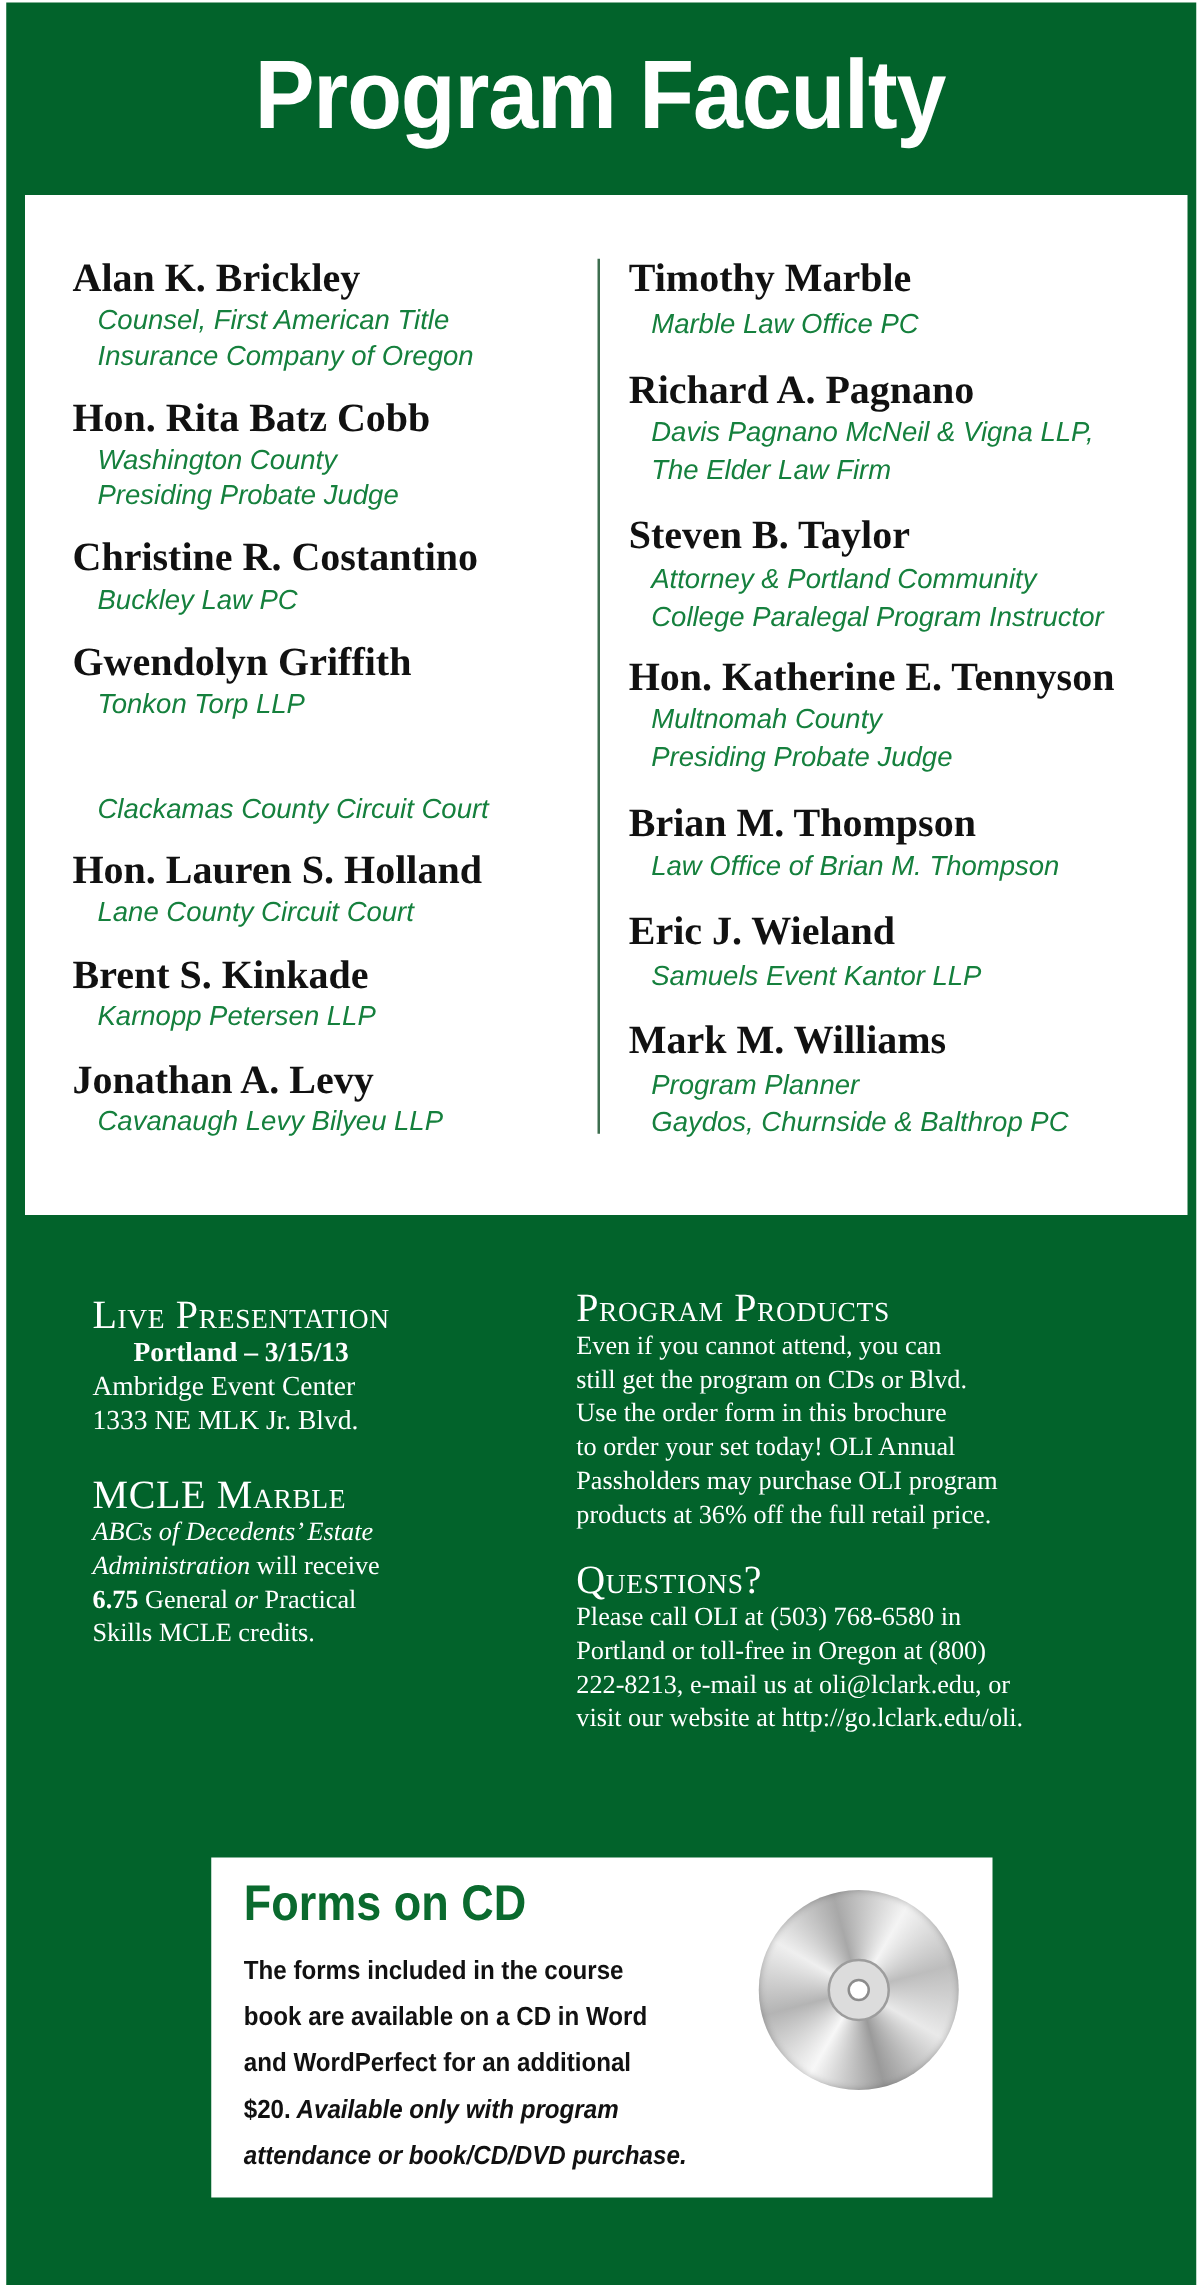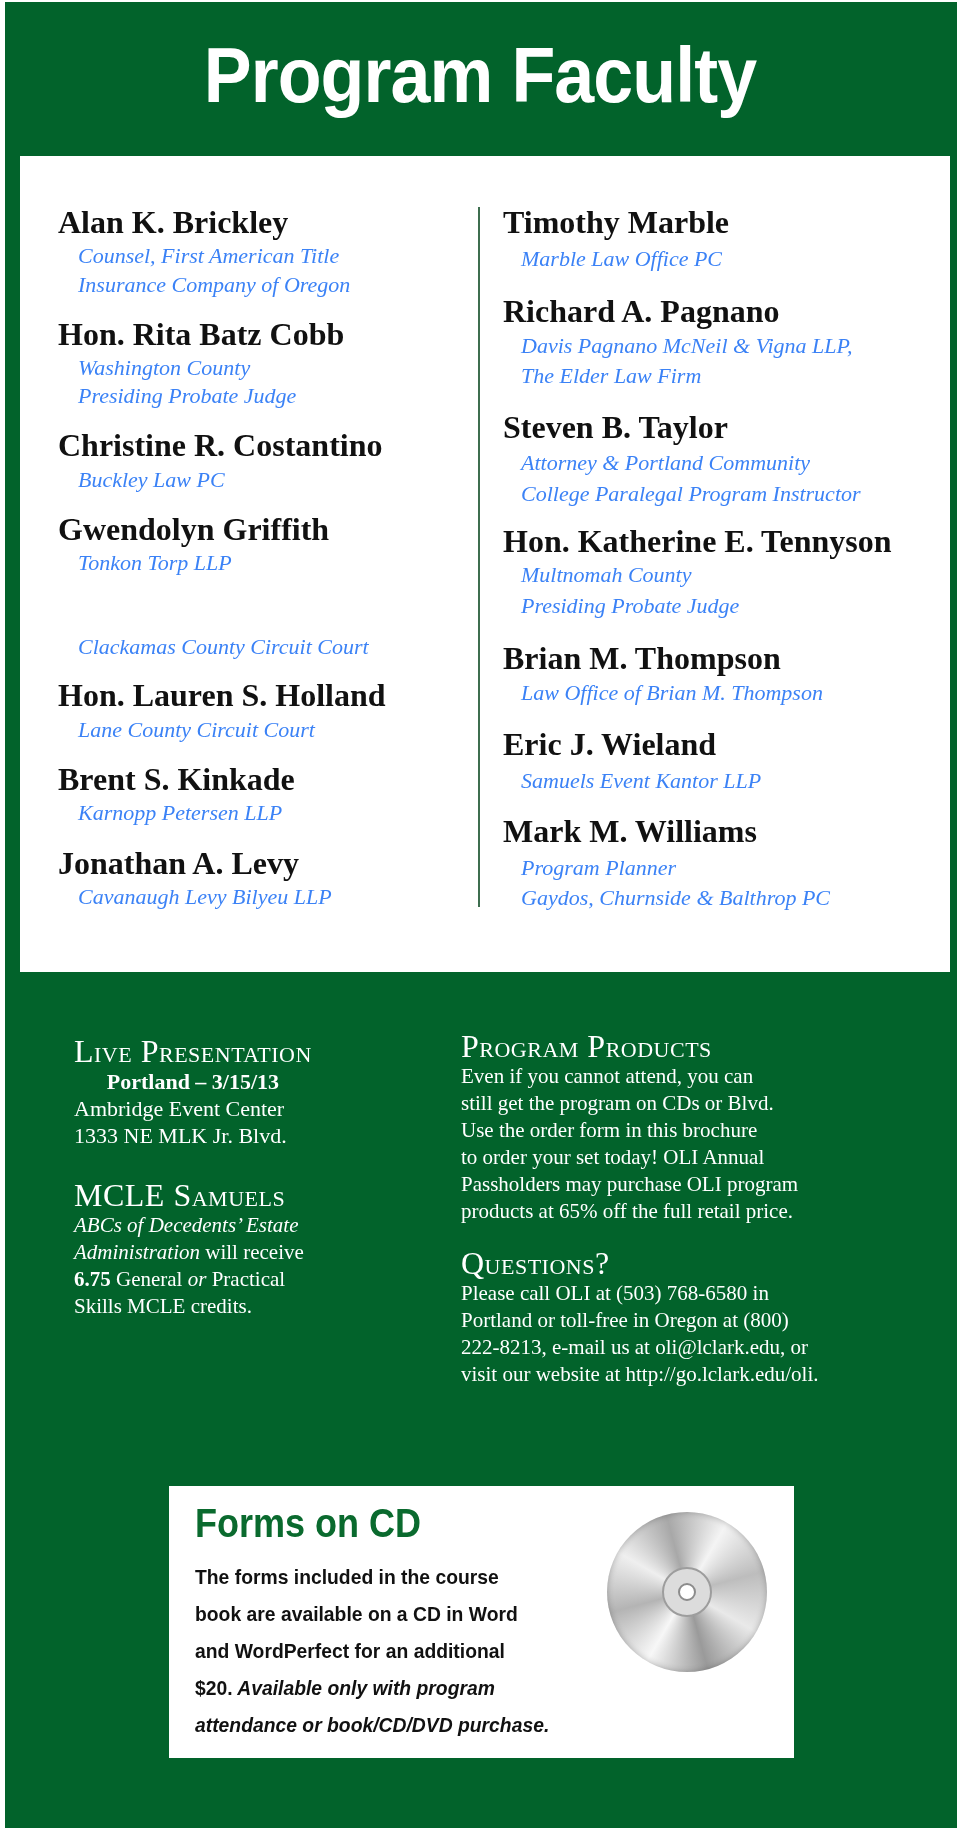--- a/index.html
+++ b/index.html
@@ -5,21 +5,21 @@
   html, body { margin:0; padding:0; background:#ffffff; }
   body { width:960px; height:1831px; position:relative; overflow:hidden; }
   .green-frame { position:absolute; left:5px; top:2px; width:952px; height:1826px; background:#02632b; }
   .title { position:absolute; left:0; width:960px; top:30px; text-align:center; color:#ffffff;
     font-family:"Liberation Sans", sans-serif; font-weight:bold; font-size:78px; line-height:90px;
     letter-spacing:-1px; transform:scaleX(0.92); transform-origin:center; }
   .faculty-box { position:absolute; left:20px; top:156px; width:930px; height:816px; background:#ffffff; }
   .divider { position:absolute; left:458px; top:51px; width:2px; height:700px; background:#3d6e4f; }
   .line { position:absolute; white-space:nowrap; color:#111111; }
   .name { font-family:"Liberation Serif", serif; font-weight:bold; font-size:32px; line-height:32px; }
-  .aff { font-family:Liberation Serif, serif; font-style:italic; font-size:22px; line-height:22px; color:#3b82f6; }
+  .aff { font-family:Liberation Sans, sans-serif; font-style:italic; font-size:22px; line-height:22px; color:#15803d; }
   .info { position:absolute; color:#ffffff; font-family:Liberation Serif, serif; }
   .info-head { font-size:32px; line-height:34px; font-variant:small-caps; font-weight:normal; letter-spacing:0.5px; }
   .info-text { font-size:22px; line-height:27px; }
   .info-text.small { font-size:21px; line-height:27px; }
   .bold { font-weight:bold;text-align:center; }
   .ital { font-style:italic; }
   .cd-box { position:absolute; left:169px; top:1486px; width:625px; height:272px; background:#ffffff; }
   .cd-title { position:absolute; left:26px; top:14px; color:#0a6a2e; font-family:"Liberation Sans", sans-serif;
     font-weight:bold; font-size:40px; line-height:46px; transform:scaleX(0.9); transform-origin:left; }
   .cd-text { position:absolute; left:26px; top:72px; width:420px; color:#111111; font-family:"Liberation Sans", sans-serif;
@@ -95,39 +95,39 @@
 </div>
 
 <div class="info" style="left:74px;top:1034px">
   <div class="info-head">Live Presentation</div>
   <div class="info-text bold">Portland – 3/15/13</div>
   <div class="info-text">Ambridge Event Center</div>
   <div class="info-text">1333 NE MLK Jr. Blvd.</div>
 </div>
 
 <div class="info" style="left:74px;top:1178px">
-  <div class="info-head">MCLE Samuels</div>
+  <div class="info-head">MCLE Marble</div>
   <div class="info-text small ital">ABCs of Decedents’ Estate</div>
   <div class="info-text small">
     <span class="ital">Administration</span><span> will receive</span>
   </div>
   <div class="info-text small">
     <span class="bold">6.75</span><span> General </span><span class="ital">or</span><span> Practical</span>
   </div>
   <div class="info-text small">Skills MCLE credits.</div>
 </div>
 
 <div class="info" style="left:461px;top:1029px">
   <div class="info-head">Program Products</div>
   <div class="info-text small">Even if you cannot attend, you can</div>
   <div class="info-text small">still get the program on CDs or Blvd.</div>
   <div class="info-text small">Use the order form in this brochure</div>
   <div class="info-text small">to order your set today! OLI Annual</div>
   <div class="info-text small">Passholders may purchase OLI program</div>
-  <div class="info-text small">products at 65% off the full retail price.</div>
+  <div class="info-text small">products at 36% off the full retail price.</div>
 </div>
 
 <div class="info" style="left:461px;top:1246px">
   <div class="info-head">Questions?</div>
   <div class="info-text small">Please call OLI at (503) 768-6580 in</div>
   <div class="info-text small">Portland or toll-free in Oregon at (800)</div>
   <div class="info-text small">222-8213, e-mail us at oli@lclark.edu, or</div>
   <div class="info-text small">visit our website at http://go.lclark.edu/oli.</div>
 </div>
 

